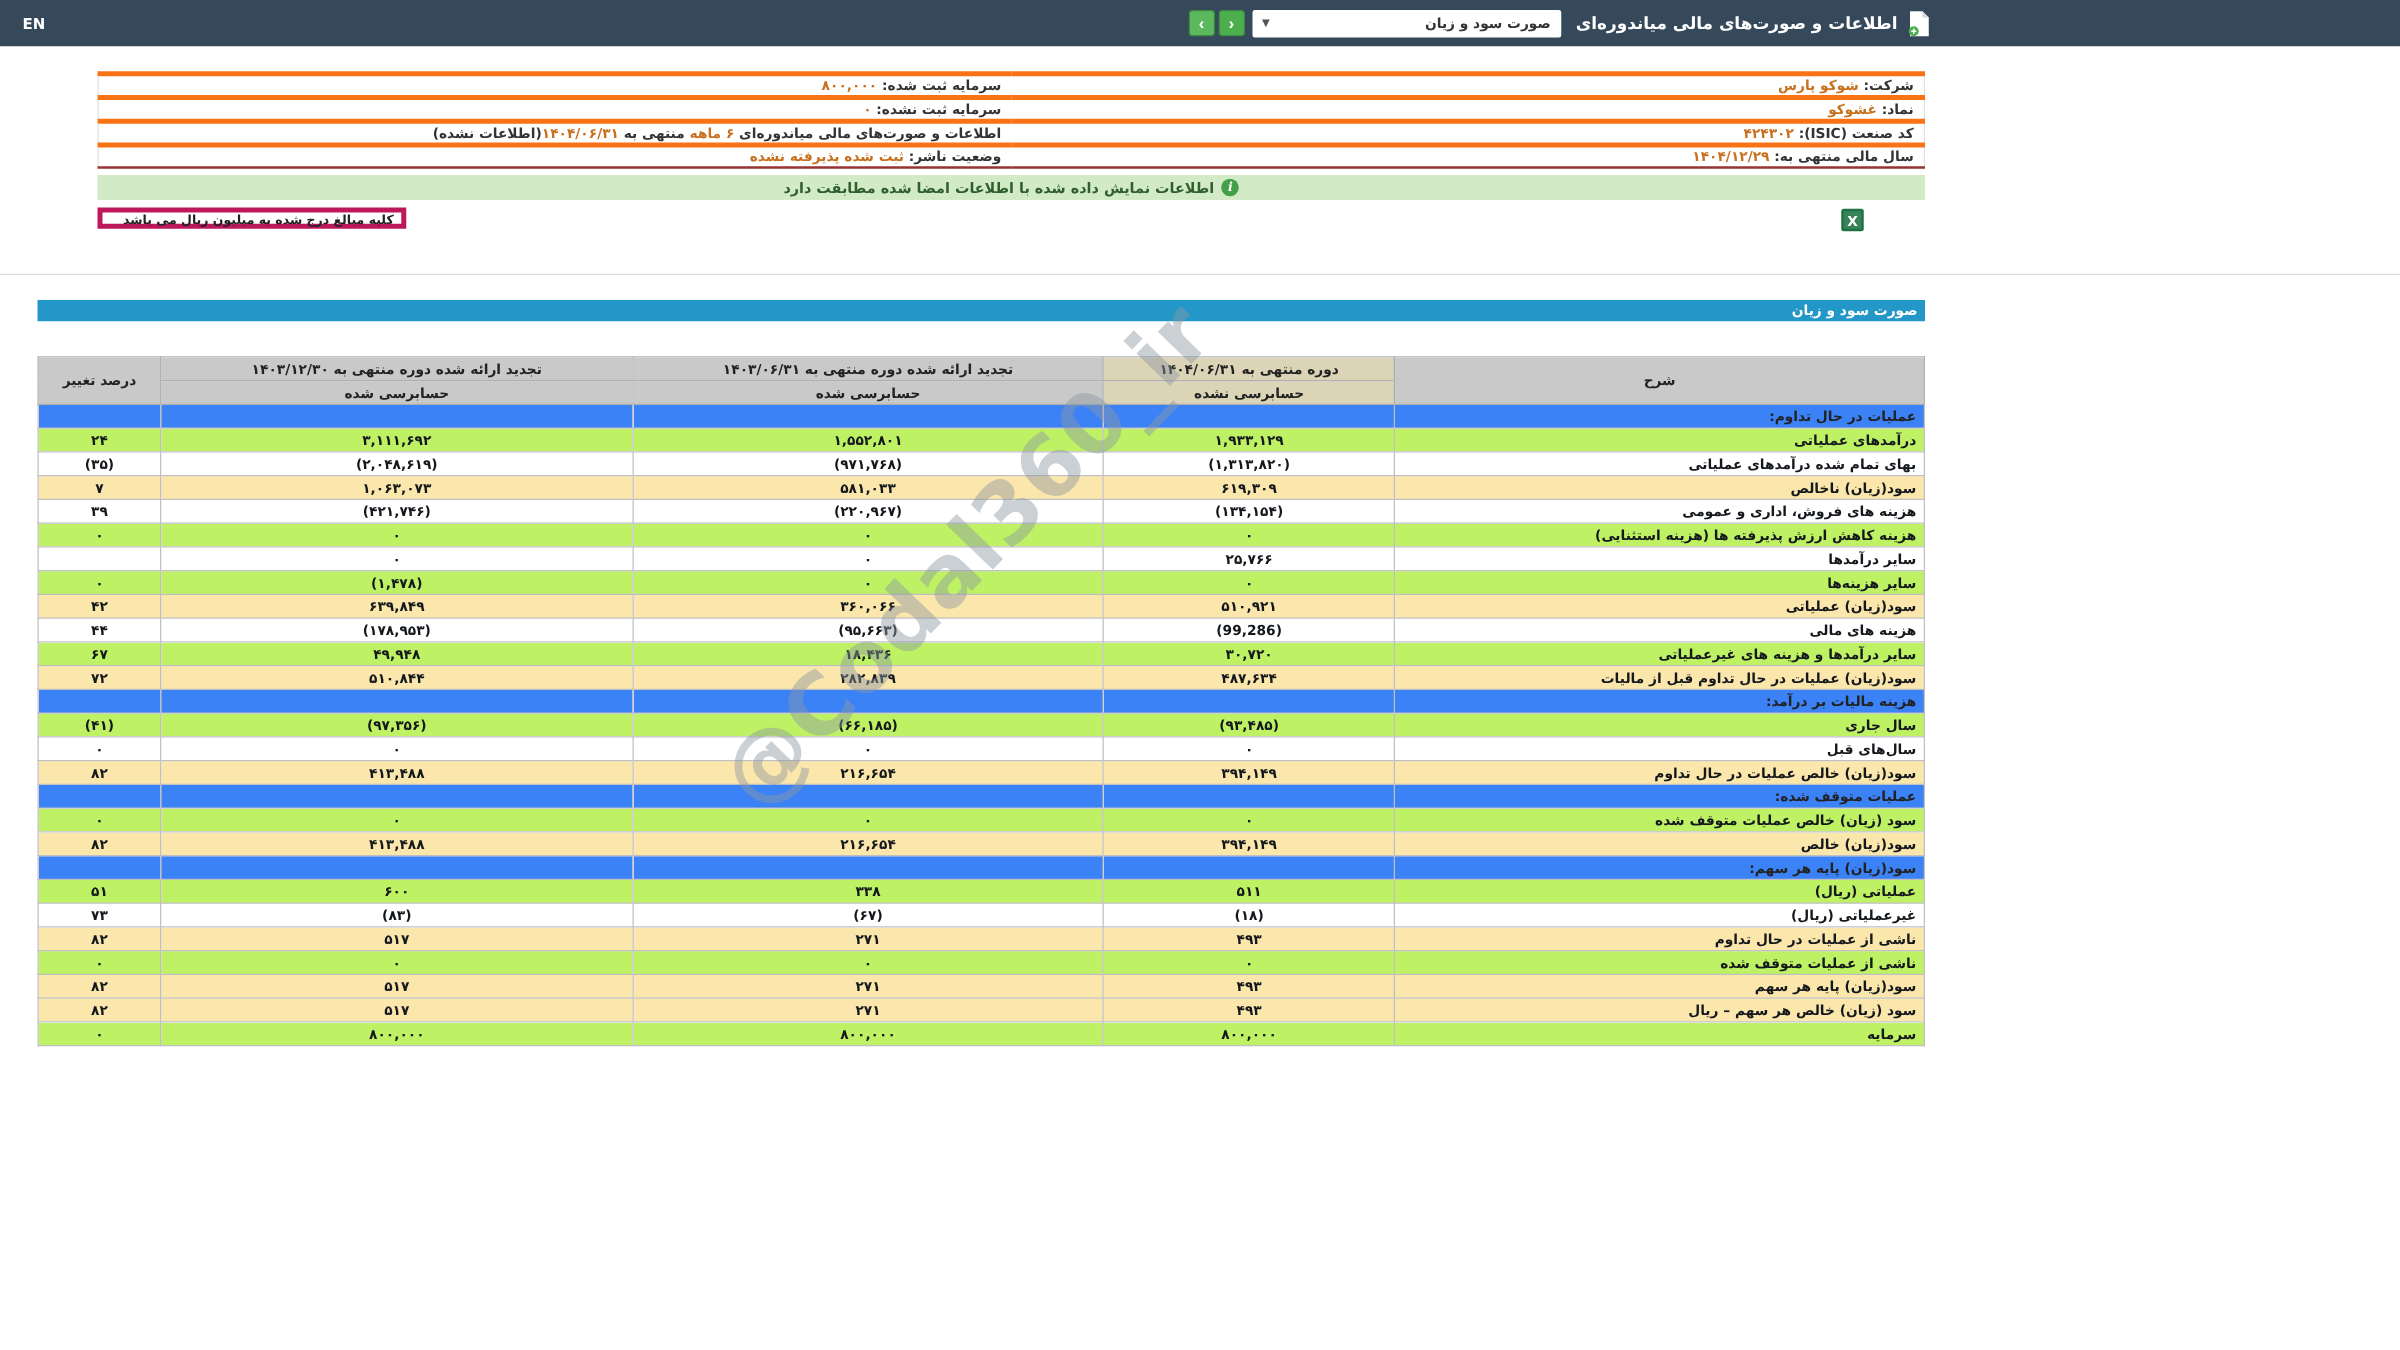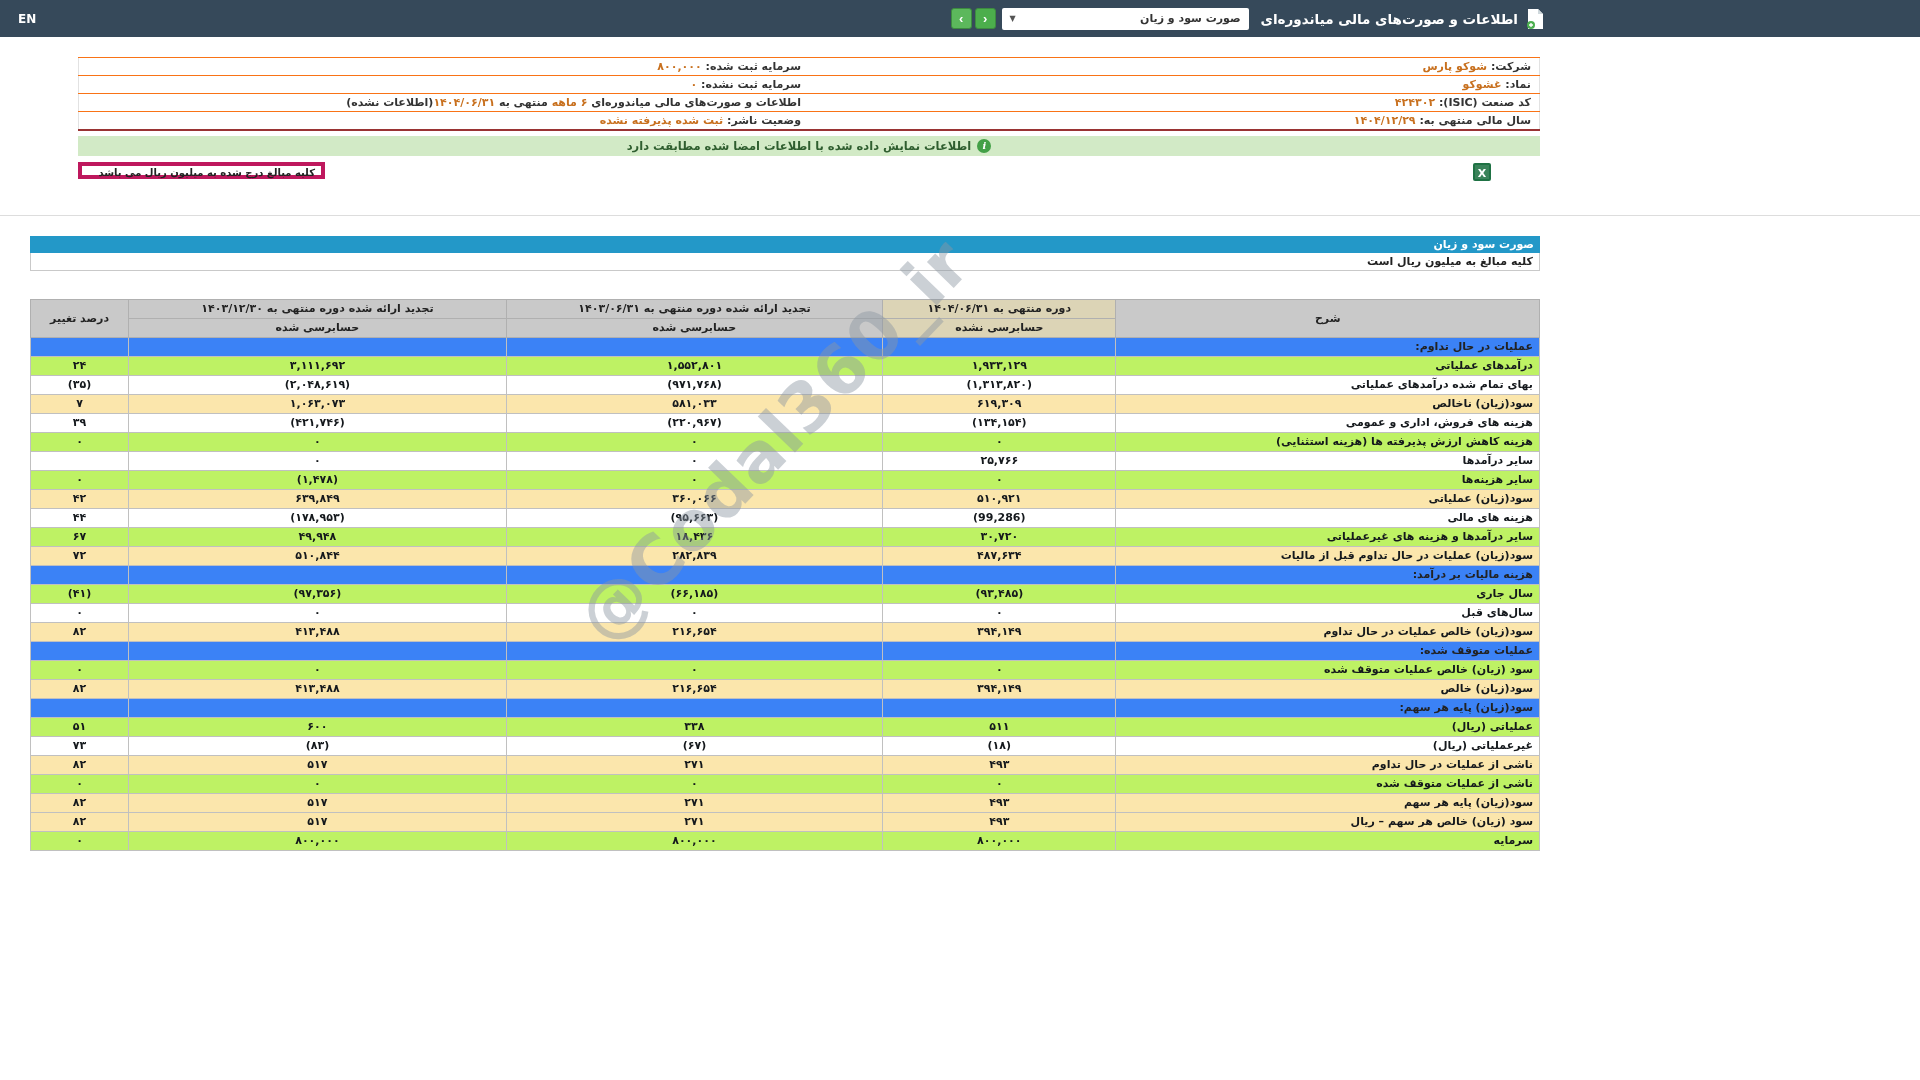--- a/index.html
+++ b/index.html
@@ -40,21 +40,21 @@
   .page-inner { width: 1552px; margin-left: 0; margin-right: auto; }
   
   .info-table {
     width: 1462px; margin: 20px 12px 0 78px;
     border-collapse: collapse;
     border: 1px solid #e2e2e2;
     border-bottom: 2px solid #993333;
   }
   .info-table td {
     width: 50%; height: 18px;
-    border-top: 1px solid #f97316;
+    border-top: 4px solid #f97316;
     padding: 1px 8px;
     font-size: 11px; font-weight: bold;
     white-space: nowrap;
   }
   .lbl { color: #333333; }
   .val { color: #c8701e; }
   
   .banner {
     width: 1462px; height: 20px; margin: 5px 12px 0 78px;
     background: #d2eac6;
@@ -202,21 +202,20 @@
     <div class="note-box">کلیه مبالغ درج شده به میلیون ریال می باشد</div>
   </div>
 </div>
 
 <div class="divider"></div>
 
 <div class="page-inner">
   <div class="statement">
     <div class="watermark">@Codal360_ir</div>
     <div class="band">صورت سود و زیان</div>
-    <div class="unit-row">کلیه مبالغ به میلیون ریال است</div>
 
     <table class="stmt-table">
       <colgroup>
         <col style="width:423px">
         <col style="width:233px">
         <col style="width:376px">
         <col style="width:377px">
         <col style="width:98px">
       </colgroup>
       <thead>

